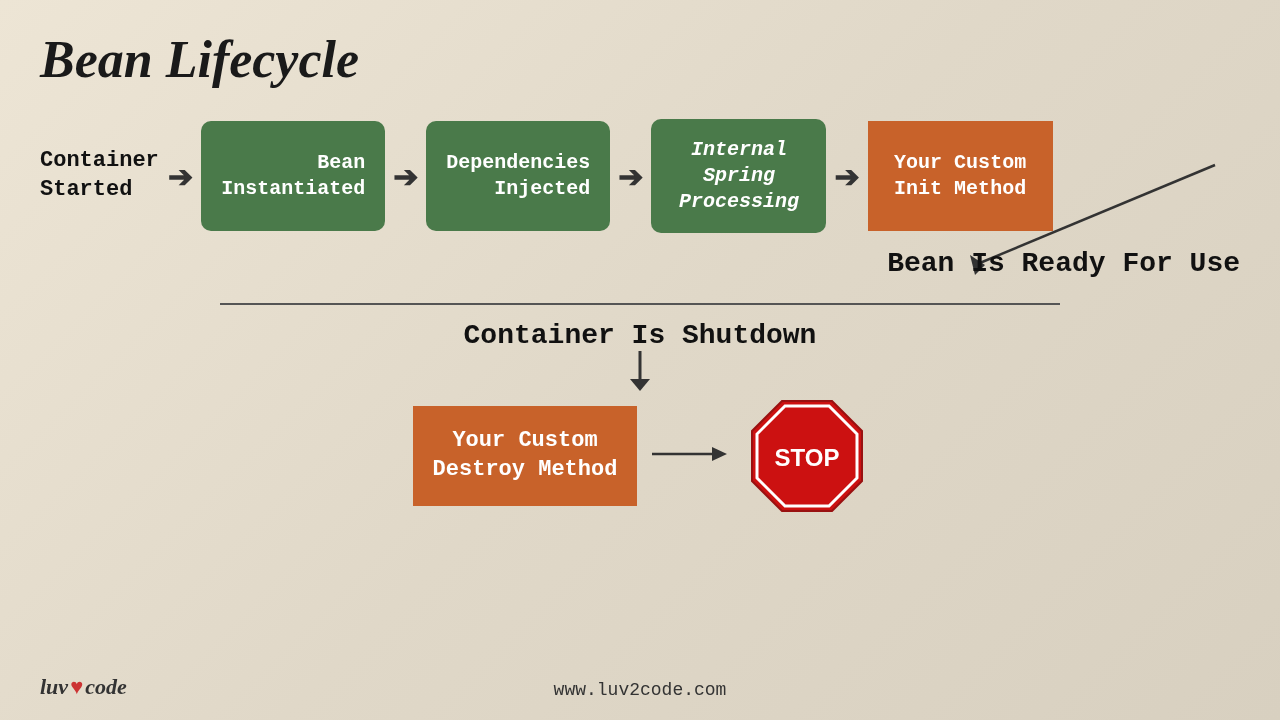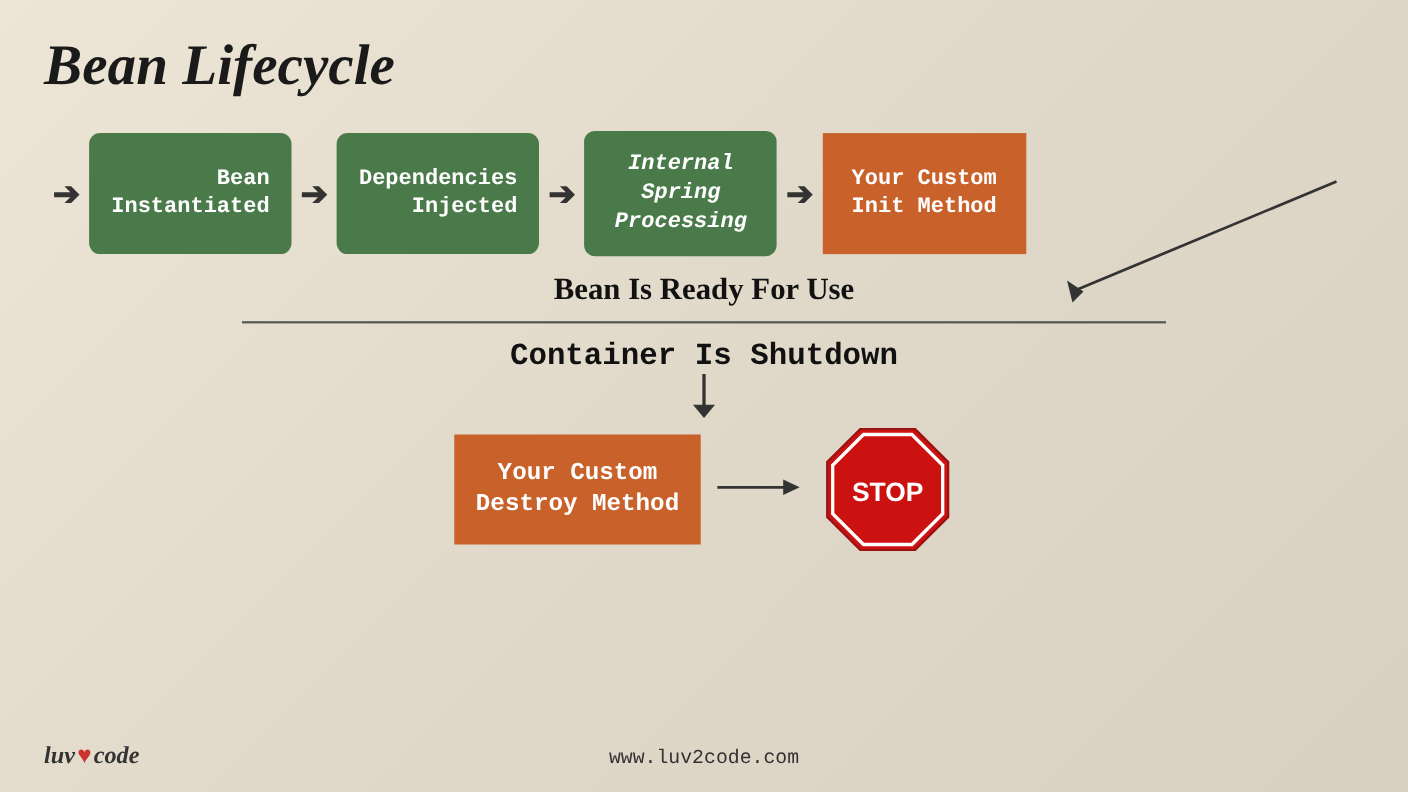--- a/index.html
+++ b/index.html
@@ -110,24 +110,24 @@
     
     .middle-section {
       position: relative;
       margin-top: 15px;
       text-align: center;
     }
 
     .bean-ready {
       font-size: 28px;
       font-weight: bold;
-      font-family: Liberation Serif, serif;
+      font-family: Liberation Mono, monospace;
       color: #111;
-      text-align: center;
-      margin-bottom: 12px;
+      text-align: right;
+      margin-bottom: 24px;
     }
 
     .divider {
       border: none;
       border-top: 2px solid #555;
       width: 70%;
       margin: 0 auto 15px auto;
     }
 
     .container-shutdown {
@@ -200,20 +200,21 @@
   </style>
 </head>
 <body>
 
 <div class="slide">
 
   <div class="title">Bean Lifecycle</div>
 
   <div class="lifecycle-row">
 
+    <div class="container-started">Container<br>Started</div>
 
     <div class="arrow">
       <span style="font-size:30px; font-weight:bold; color:#333;">➔</span>
     </div>
 
     <div class="box-green">
       <span>Bean<br>Instantiated</span>
     </div>
 
     <div class="arrow">

